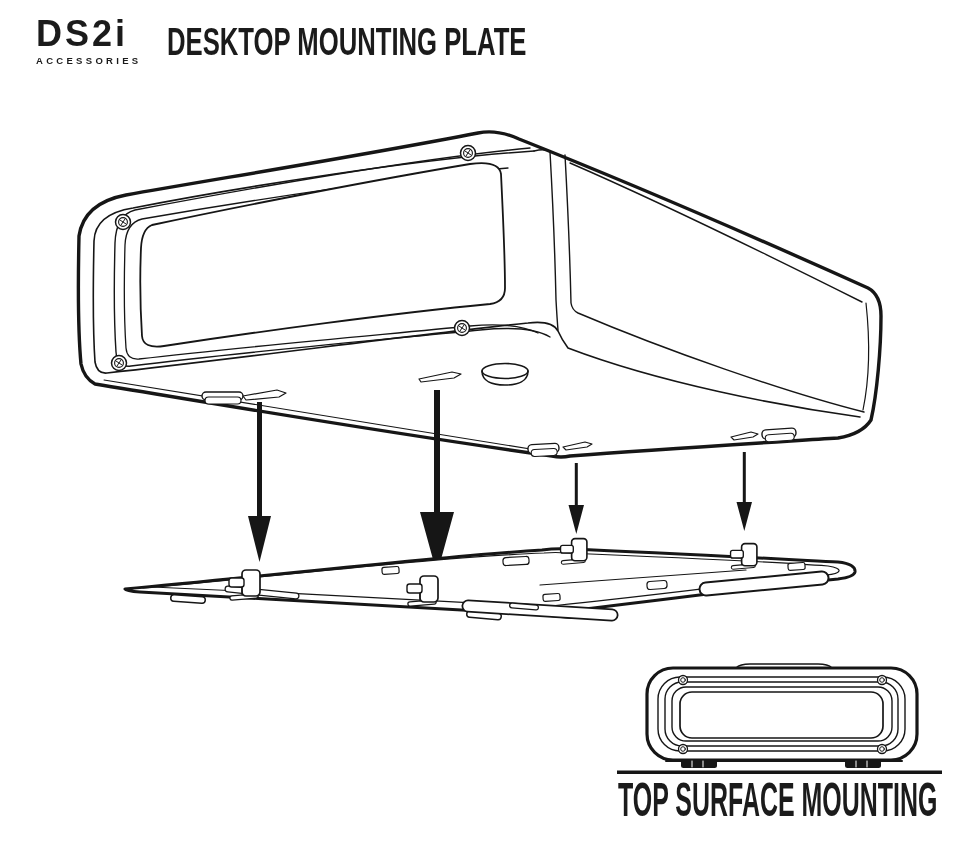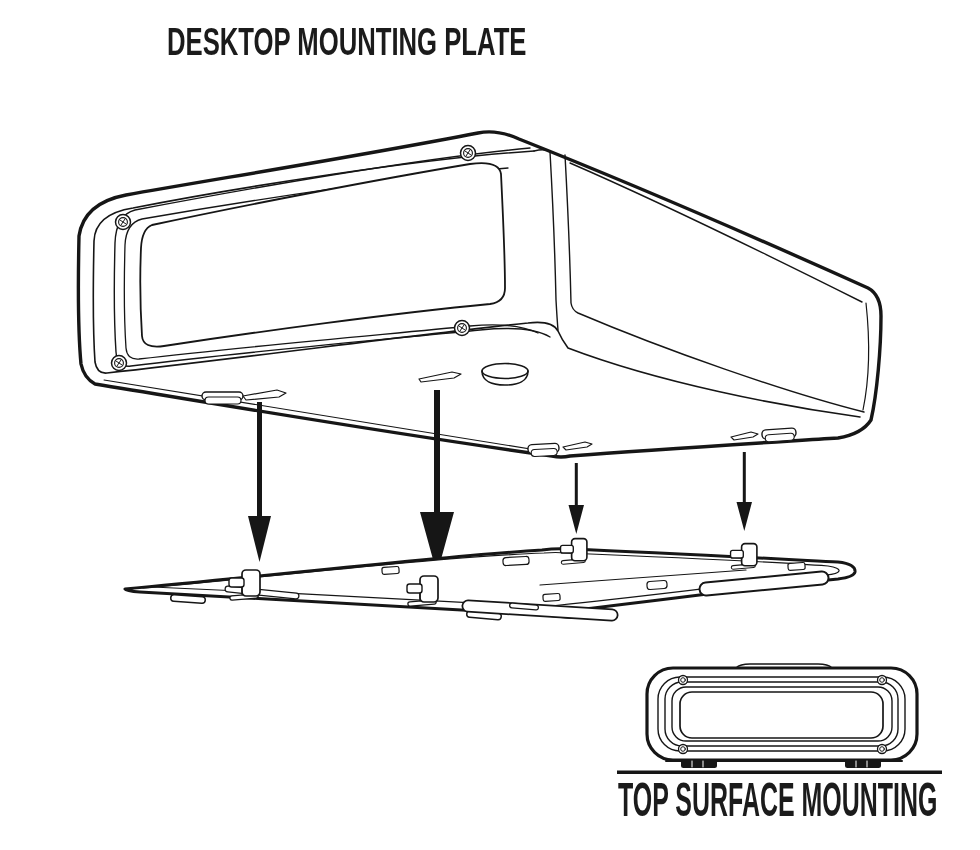--- a/index.html
+++ b/index.html
@@ -16,20 +16,24 @@
   .ink{stroke:#161616;fill:none;stroke-linecap:round;stroke-linejoin:round;}
   .fillink{fill:#161616;stroke:none;}
   .white{stroke:#ffffff;fill:none;stroke-linecap:round;stroke-linejoin:round;}
   .wfill{fill:#ffffff;stroke:#161616;stroke-linejoin:round;}
 </style>
 </head>
 <body>
 
 <div class="page">
 
+  <div class="logo-block">
+    <div class="logo-text">DS2i</div>
+    <div class="logo-sub">ACCESSORIES</div>
+  </div>
   <div class="title">DESKTOP MOUNTING PLATE</div>
 
   <svg width="980" height="850" viewBox="0 0 980 850">
 
     <g>
 
       <path class="ink" style="fill:#fff" stroke-width="3.4" d="
         M 79,236
         C 78,282 78,332 81,364
         Q 84,378 95,384

